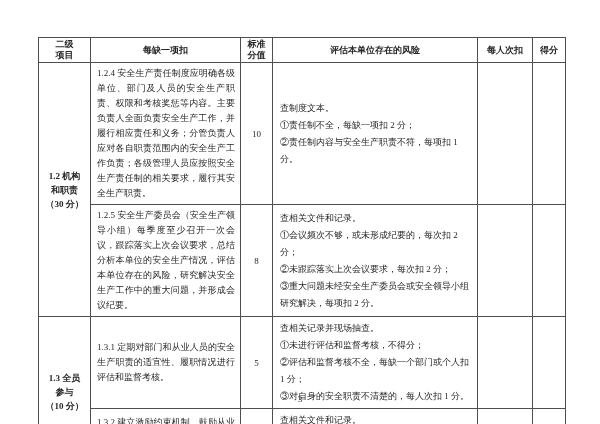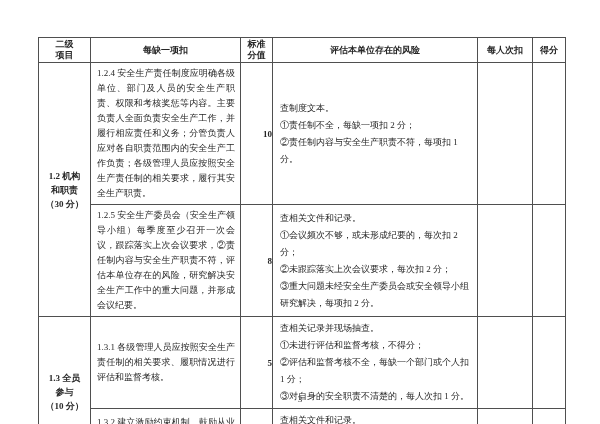--- a/index.html
+++ b/index.html
@@ -49,23 +49,22 @@
     line-height: 14px;
     padding: 8px 1px;
   }
   td.item {
     text-align: left;
     line-height: 15px;
     padding: 3px 5px 3px 6px;
     text-align: justify;
   }
   td.score {
-    text-align: right;
+    text-align: center;
     font-family: "Liberation Serif", "DejaVu Serif", serif;
-    font-weight: bold;
   }
   td.crit {
     text-align: left;
     white-space: pre-line;
     line-height: 17px;
     padding: 3px 5px 3px 7px;
   }
   td.blank { background: #ffffff; }
 
   tr.r-head { height: 25px; }
@@ -116,35 +115,35 @@
         <td class="item">1.2.4 安全生产责任制度应明确各级单位、部门及人员的安全生产职责、权限和考核奖惩等内容。主要负责人全面负责安全生产工作，并履行相应责任和义务；分管负责人应对各自职责范围内的安全生产工作负责；各级管理人员应按照安全生产责任制的相关要求，履行其安全生产职责。</td>
         <td class="score">10</td>
         <td class="crit">查制度文本。
 ①责任制不全，每缺一项扣 2 分；
 ②责任制内容与安全生产职责不符，每项扣 1 分。</td>
         <td class="blank"></td>
         <td class="blank"></td>
       </tr>
 
       <tr class="r2">
-        <td class="item">1.2.5 安全生产委员会（安全生产领导小组）每季度至少召开一次会议，跟踪落实上次会议要求，②责任制内容与安全生产职责不符，评估本单位存在的风险，研究解决安全生产工作中的重大问题，并形成会议纪要。</td>
+        <td class="item">1.2.5 安全生产委员会（安全生产领导小组）每季度至少召开一次会议，跟踪落实上次会议要求，总结分析本单位的安全生产情况，评估本单位存在的风险，研究解决安全生产工作中的重大问题，并形成会议纪要。</td>
         <td class="score">8</td>
         <td class="crit">查相关文件和记录。
 ①会议频次不够，或未形成纪要的，每次扣 2 分；
 ②未跟踪落实上次会议要求，每次扣 2 分；
 ③重大问题未经安全生产委员会或安全领导小组研究解决，每项扣 2 分。</td>
         <td class="blank"></td>
         <td class="blank"></td>
       </tr>
 
       <tr class="r3">
         <td class="cat" rowspan="2">1.3 全员
 参与
 （10 分）</td>
-        <td class="item">1.3.1 各级管理人员应按照安全生产责任制的相关要求、履职情况进行评估和监督考核。</td>
+        <td class="item">1.3.1 定期对部门和从业人员的安全生产职责的适宜性、履职情况进行评估和监督考核。</td>
         <td class="score">5</td>
         <td class="crit">查相关记录并现场抽查。
 ①未进行评估和监督考核，不得分；
 ②评估和监督考核不全，每缺一个部门或个人扣 1 分；
 ③对自身的安全职责不清楚的，每人次扣 1 分。</td>
         <td class="blank"></td>
         <td class="blank"></td>
       </tr>
 
       <tr class="r4">

